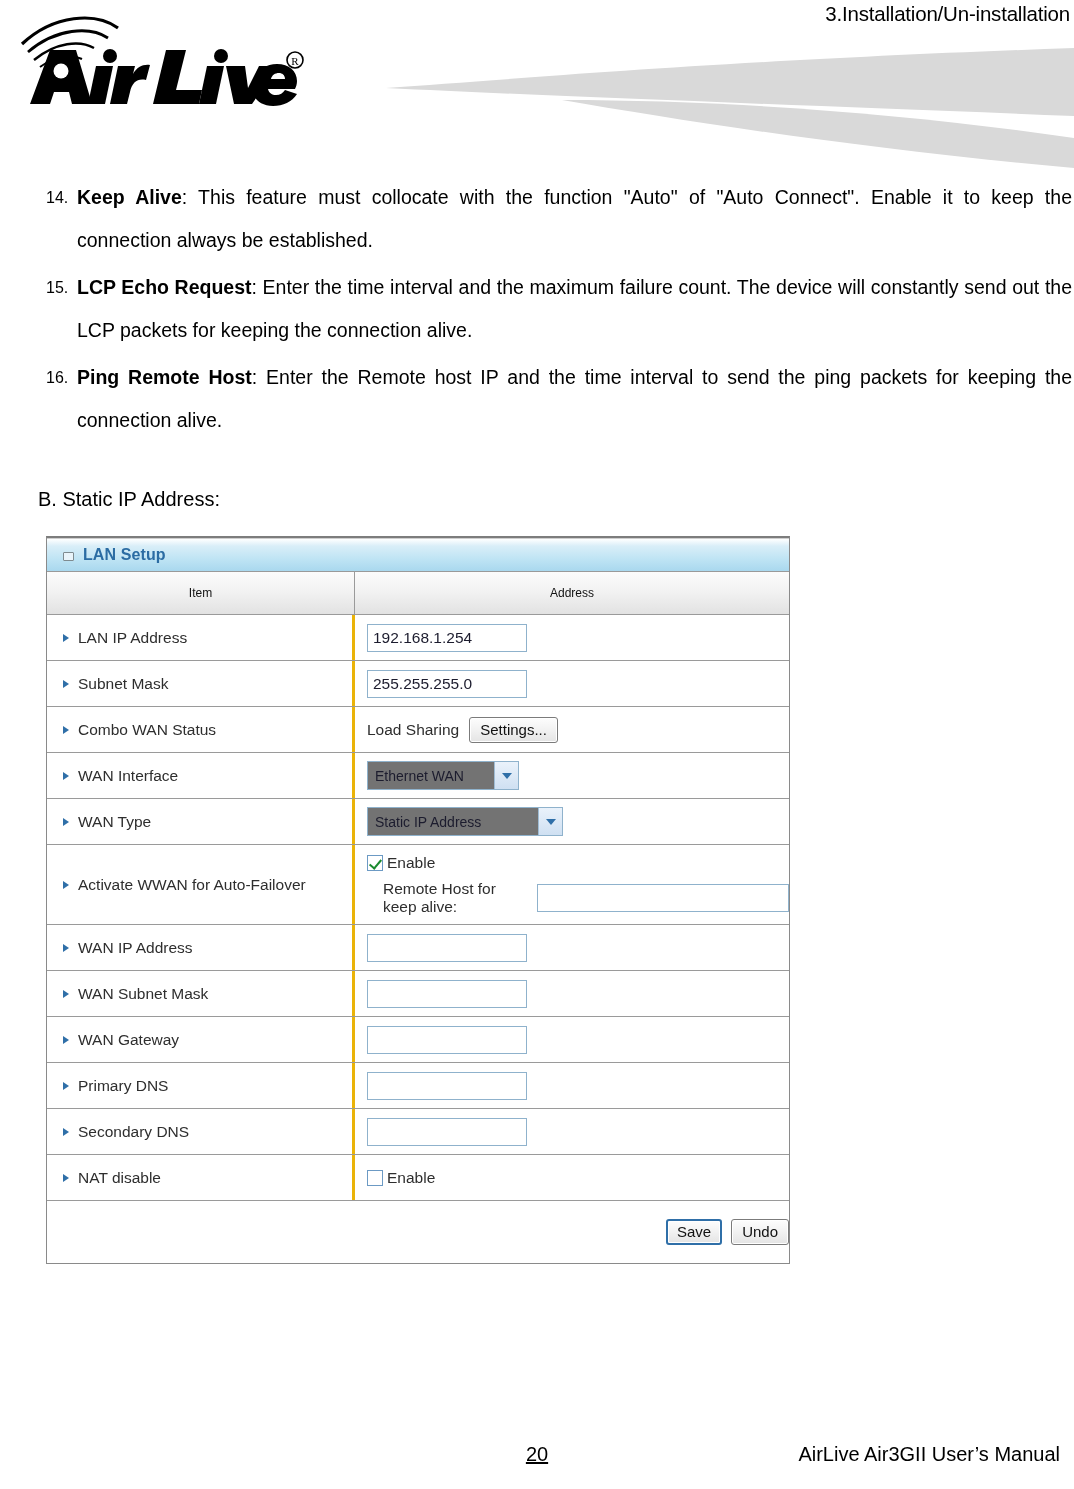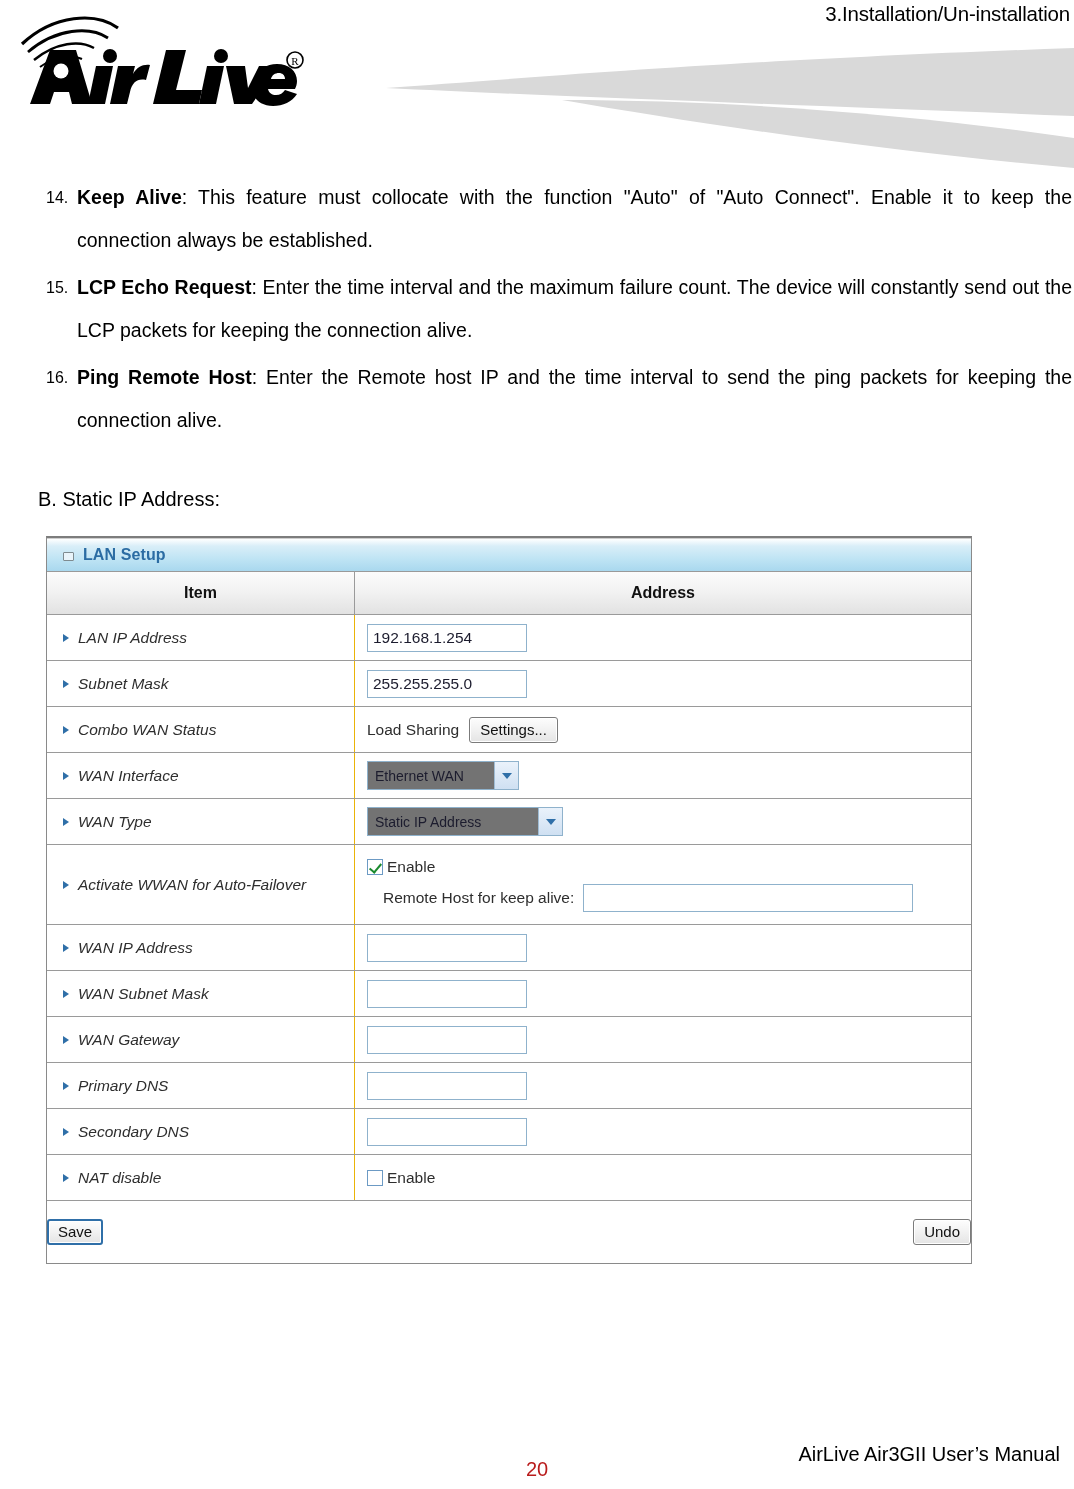--- a/index.html
+++ b/index.html
@@ -76,21 +76,21 @@
     margin: 44px 0 0 38px;
     font-size: 20px;
     line-height: 26px;
     color: #000;
   }
 
   
   .router-panel {
     position: absolute;
     left: 46px; top: 536px;
-    width: 926px;
+    width: 744px;
     border: 1px solid #8a8a8a;
     border-top: 2px solid #7d7d7d;
     background: #ffffff;
     font-size: 15.5px;
     color: #2b2b2b;
   }
   .panel-section-head {
     height: 34px;
     display: flex;
     align-items: center;
@@ -128,40 +128,39 @@
 
   .col-head {
     display: flex;
     height: 43px;
     background: linear-gradient(to bottom, #fcfcfc 0%, #f1f1f1 50%, #e2e2e2 100%);
     border-bottom: 1px solid #9a9a9a;
   }
   .col-head .ch-item,
   .col-head .ch-setting {
     display: flex; align-items: center; justify-content: center;
-    font-size: 16px; font-weight: bold; color: #111;
+    font-size: 12px; font-weight: normal; color: #111;
   }
   .col-head .ch-item { width: 308px; border-right: 1px solid #9a9a9a; }
   .col-head .ch-setting { flex: 1; }
 
   .prow {
     display: flex;
     min-height: 46px;
     border-bottom: 1px solid #9a9a9a;
     background: #fff;
   }
   .prow:last-child { border-bottom: none; }
   .prow .label {
     width: 308px;
-    border-right: 1px solid #eab308;
+    border-right: 3px solid #eab308;
     display: flex; align-items: center;
     padding-left: 16px;
     font-size: 15.5px;
     color: #2e2e2e;
-    font-style: italic;
   }
   .prow .label .tri {
     display: inline-block;
     width: 0; height: 0;
     border-left: 6px solid #2f6fa8;
     border-top: 4.5px solid transparent;
     border-bottom: 4.5px solid transparent;
     margin-right: 9px;
   }
   .prow .value {
@@ -248,39 +247,40 @@
     left: 4px; top: 1px;
     width: 5px; height: 10px;
     border: solid #1a8a2e;
     border-width: 0 2.4px 2.4px 0;
     transform: rotate(40deg);
   }
   .check-line { display: flex; align-items: center; gap: 4px; }
   .remote-line { display: flex; align-items: center; gap: 9px; padding-left: 16px; }
 
   .actions-row {
-    display: flex; align-items: center; justify-content: space-between;
+    display: flex; align-items: center; justify-content: flex-end;
     height: 62px;
     background: #fff;
   }
   .actions-row .btn + .btn { margin-left: 9px; }
 
   
   .page-footer {
     position: absolute;
     left: 0; bottom: 16px;
     width: 1074px;
     height: 30px;
   }
   .footer-page {
     position: absolute;
-    left: 537px; top: 15px;
+    left: 537px; top: 0;
     transform: translateX(-50%);
     font-size: 20px;
-    color: #b91c1c;
+    color: #000000;
+    text-decoration: underline;
   }
   .footer-right {
     position: absolute;
     right: 14px; top: 0;
     font-size: 20px;
     color: #000;
     white-space: nowrap;
   }
 </style>
 </head>

